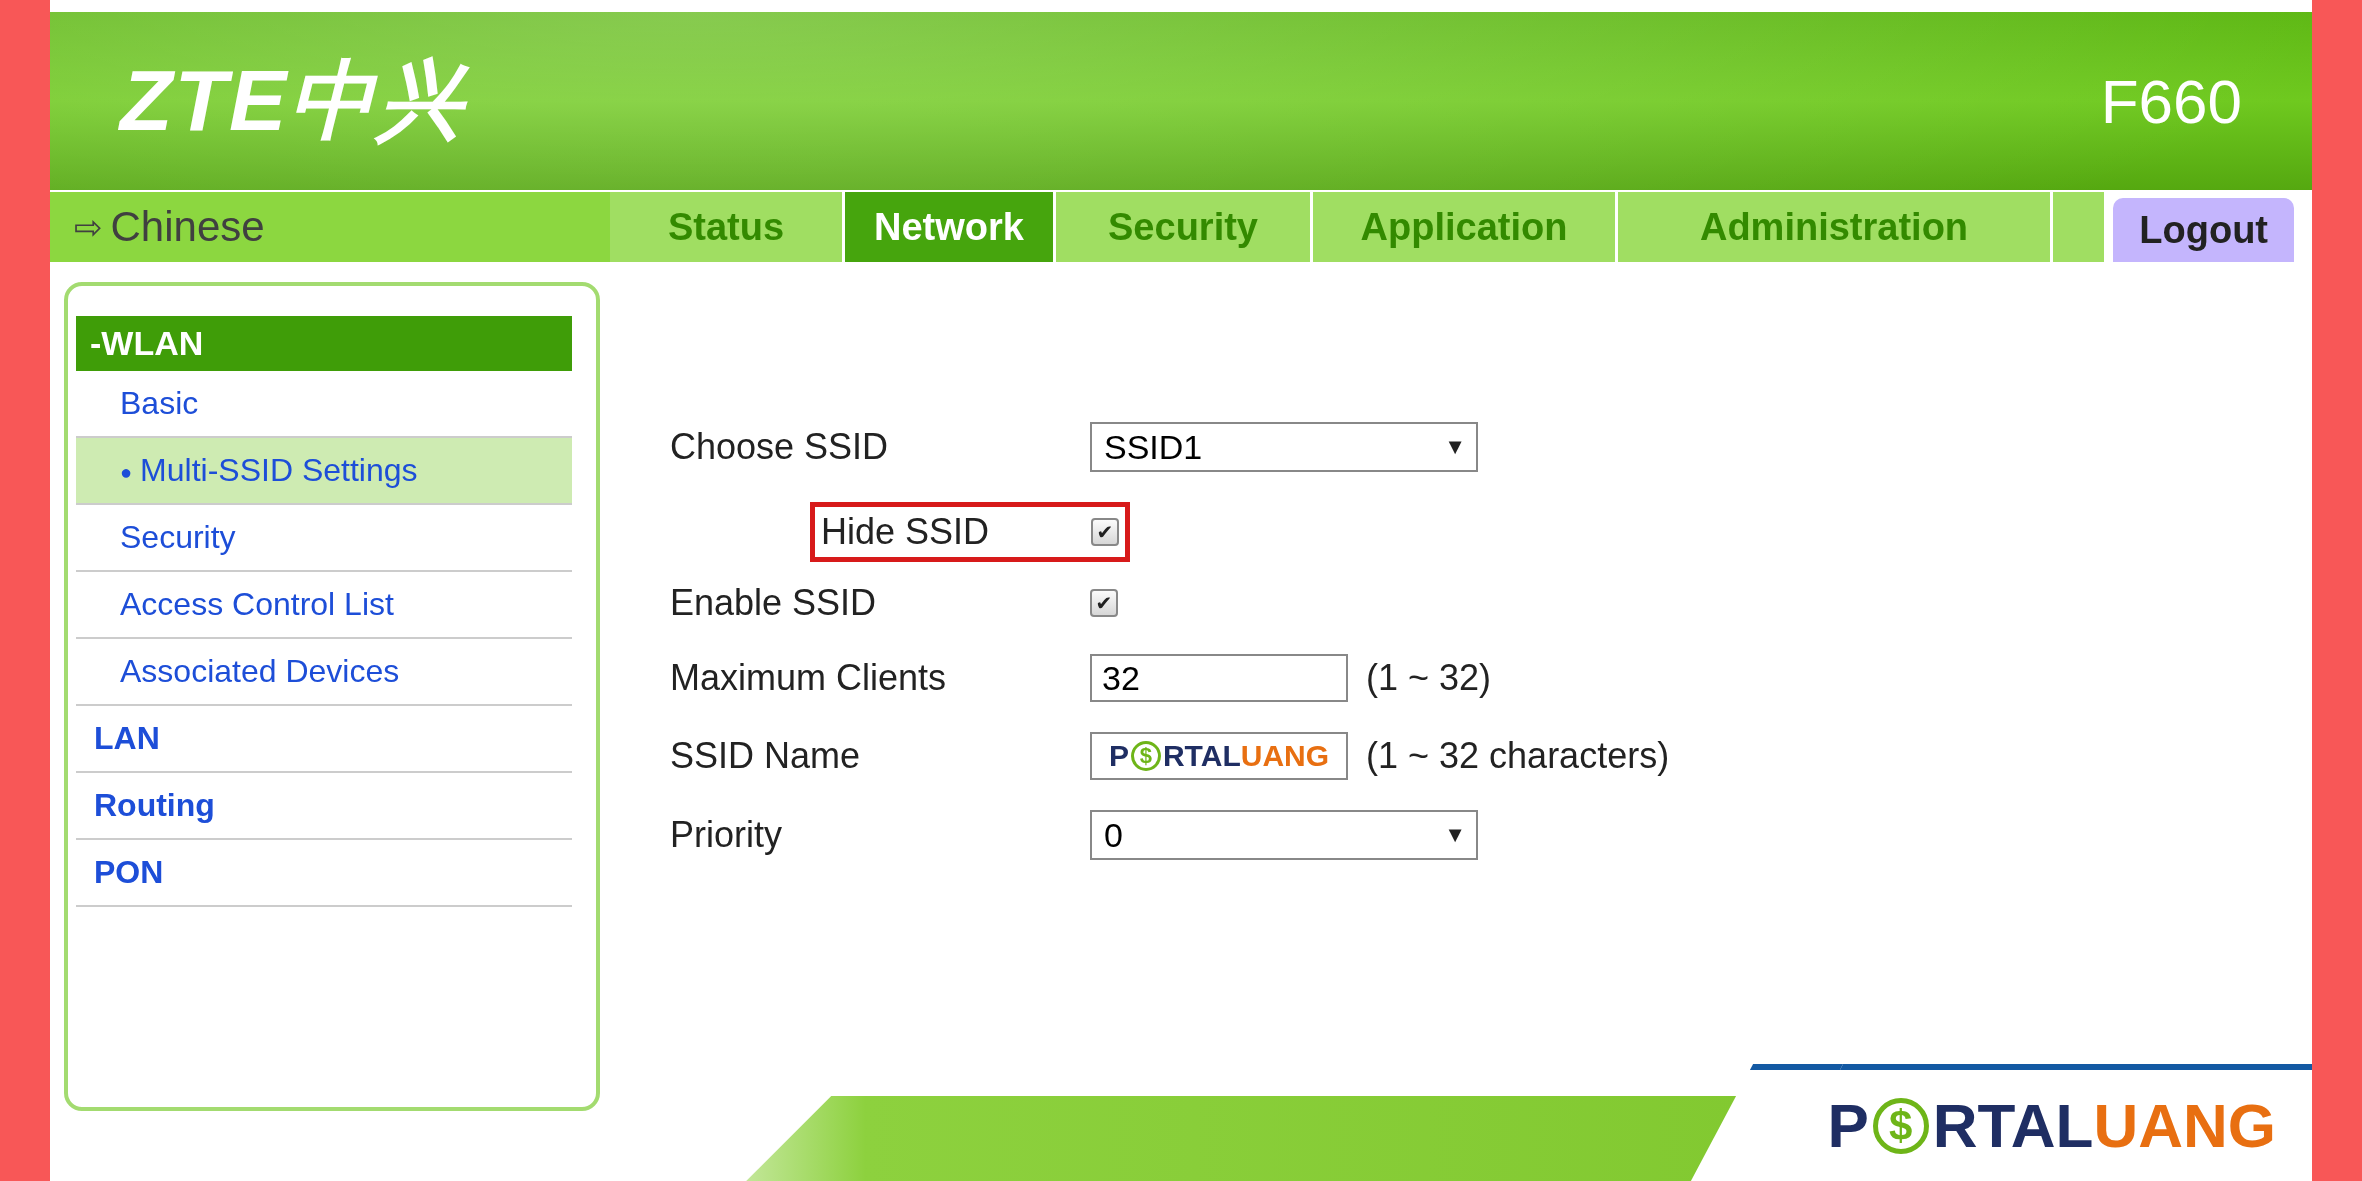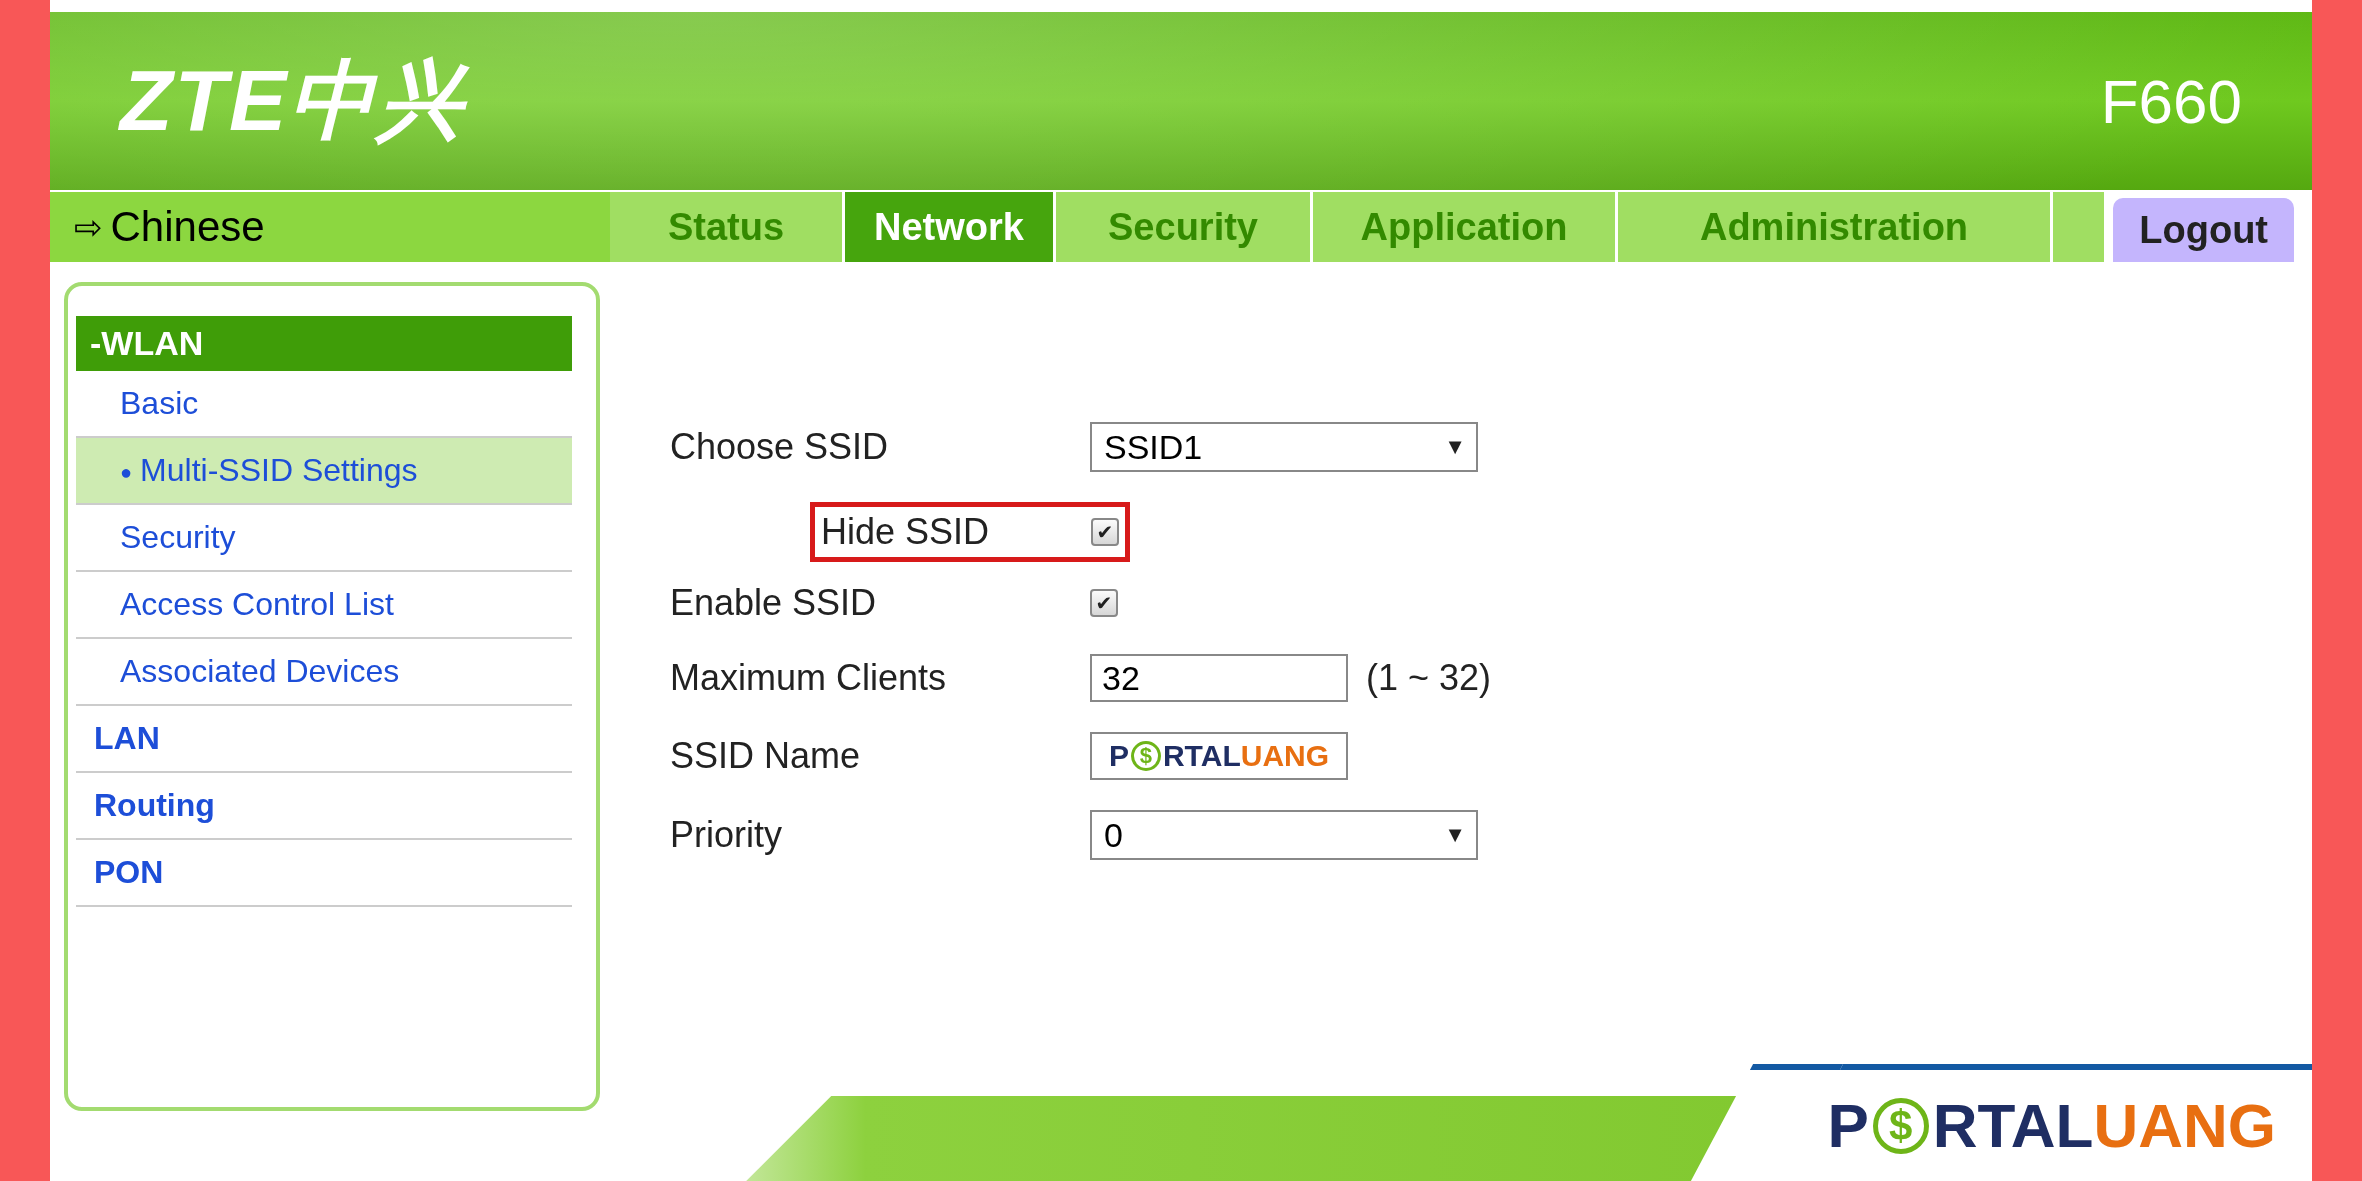--- a/index.html
+++ b/index.html
@@ -49,21 +49,21 @@
     }
     .nav {
       display: flex;
       height: 72px;
       background: #8cd740;
       border-top: 2px solid white;
     }
     .lang {
       width: 560px;
       background: #8cd740;
-      color: #000000;
+      color: #404040;
       font-size: 42px;
       display: flex;
       align-items: center;
       padding-left: 24px;
       cursor: pointer;
     }
     .lang::before {
       content: '⇨';
       margin-right: 8px;
       font-size: 34px;
@@ -351,20 +351,21 @@
       </div>
 
       <div class="form-row">
         <div class="label">SSID Name</div>
         <div class="ssid-input">
           <span class="p1">P</span>
             <span class="dollar">$</span>
             <span class="p1">RTAL</span>
             <span class="p2">UANG</span>
         </div>
+        <span class="hint">(1 ~ 32 characters)</span>
       </div>
 
       <div class="form-row">
         <div class="label">Priority</div>
         <div class="select-wrap">
           <select class="select wide">
             <option>0</option>
           </select>
         </div>
       </div>

